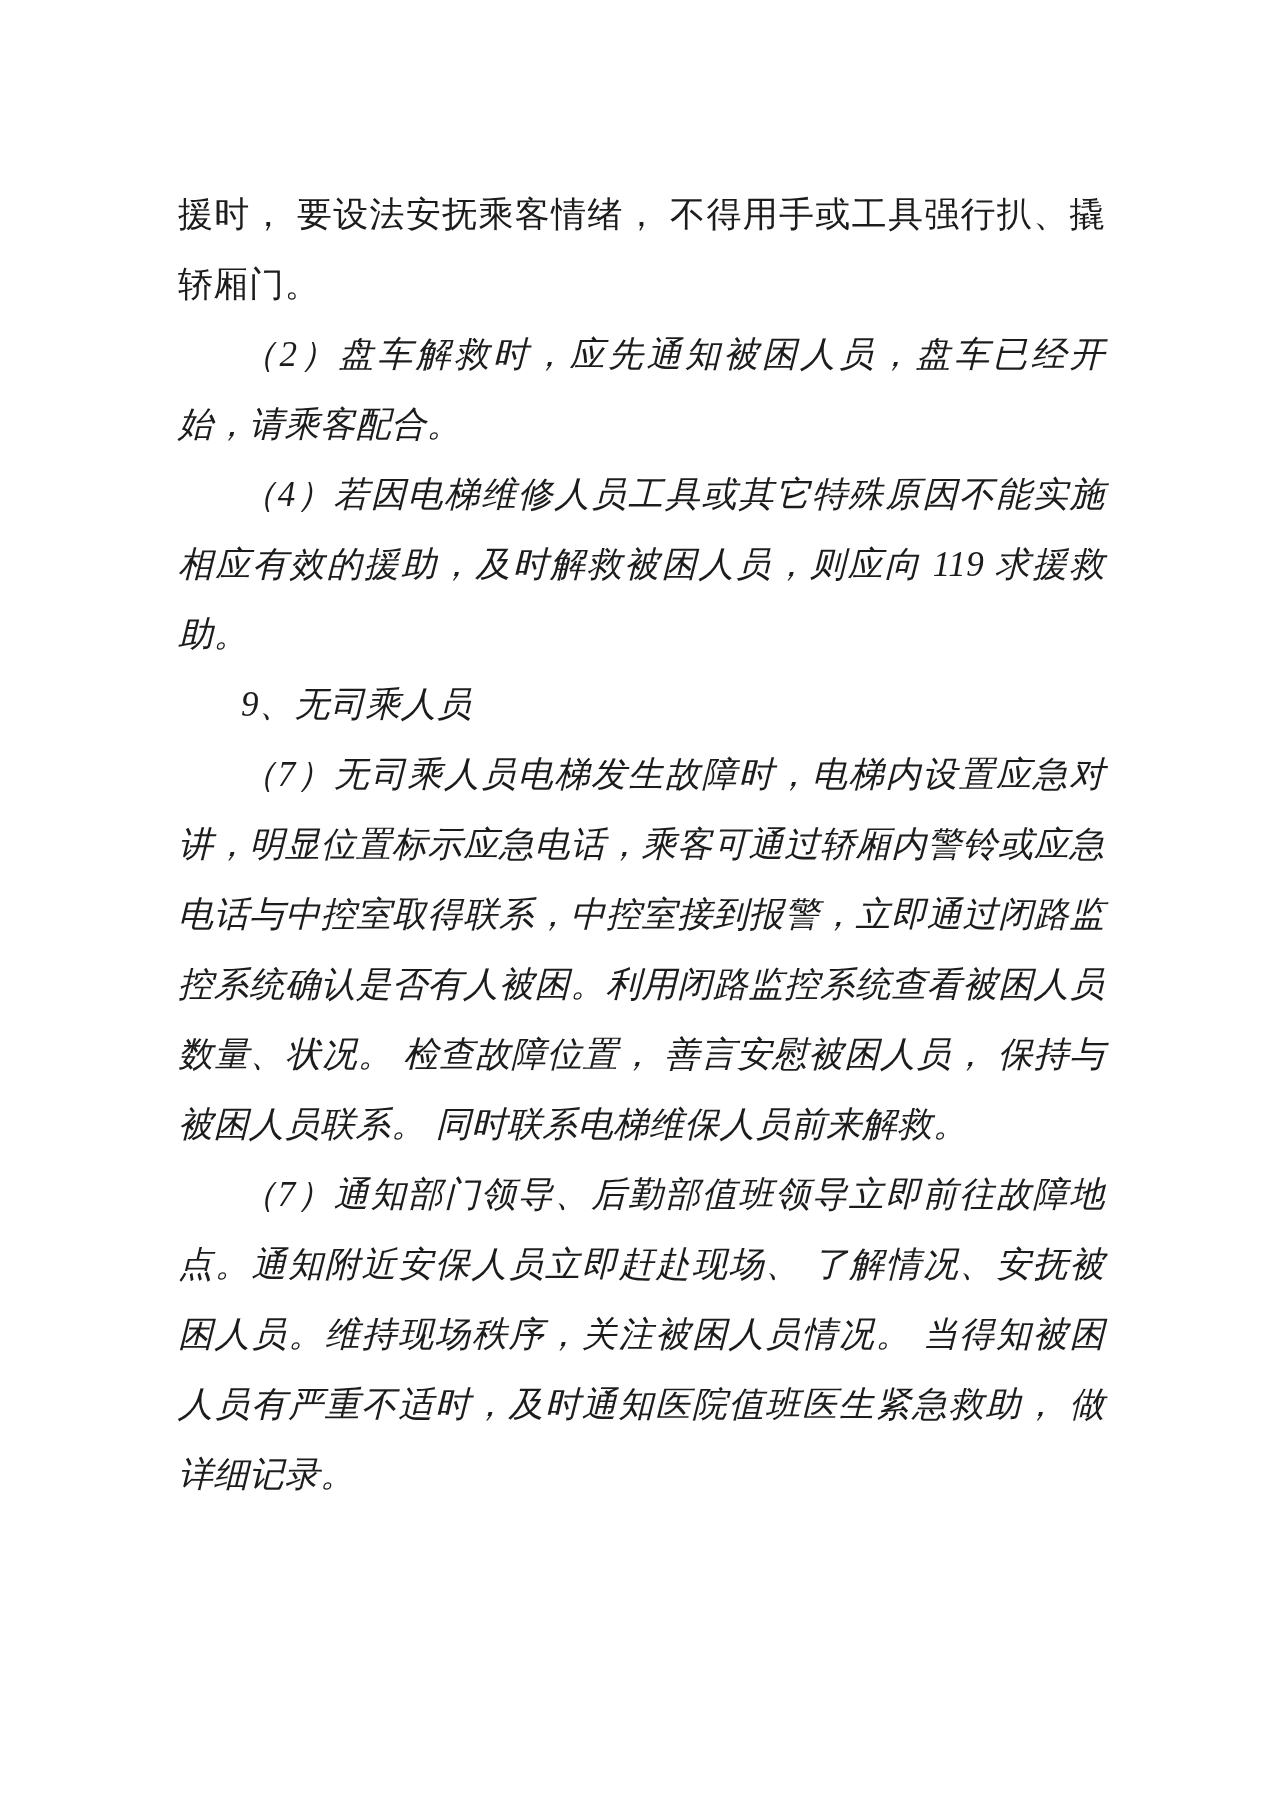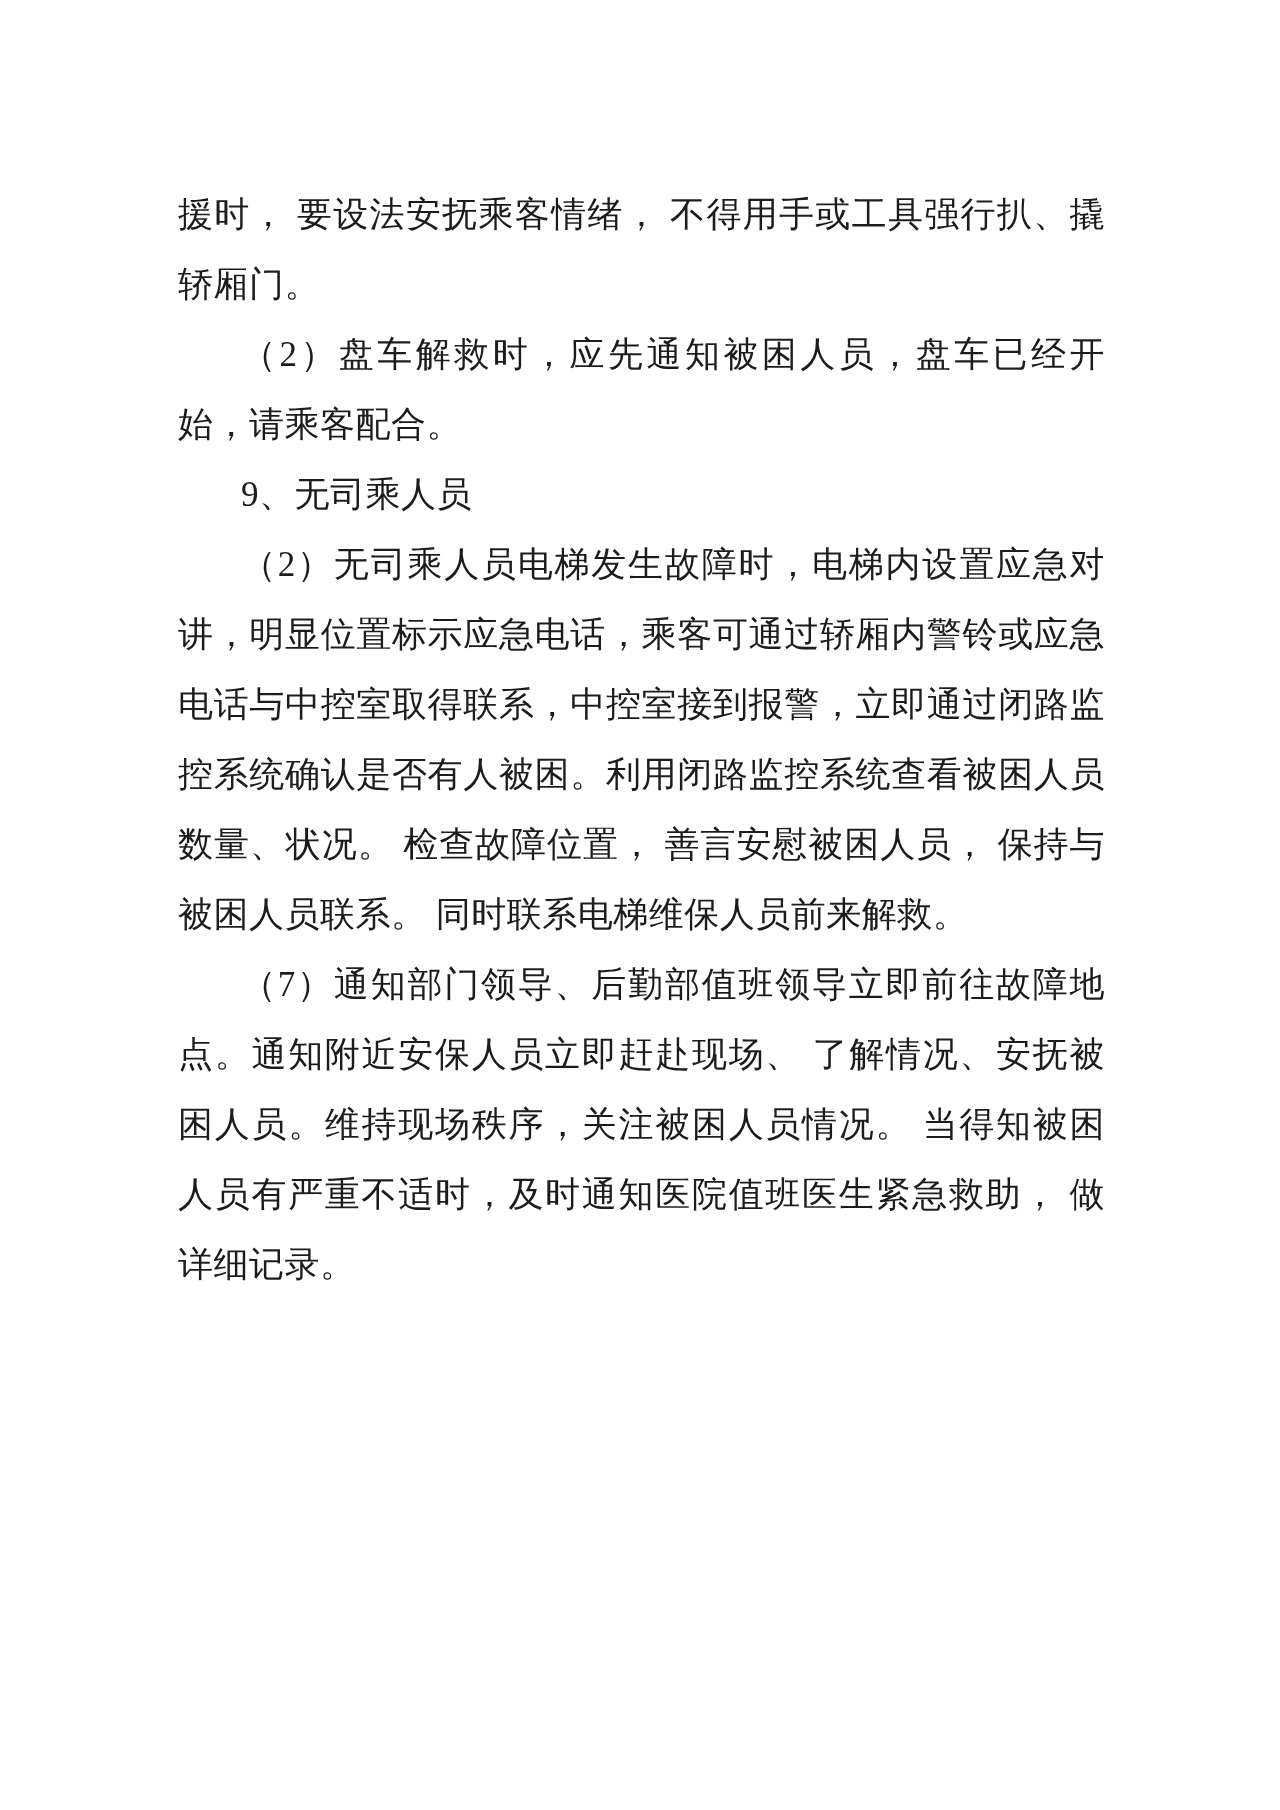--- a/index.html
+++ b/index.html
@@ -25,26 +25,28 @@
     text-align: justify;
     letter-spacing: 0.5px;
     word-break: break-all;
   }
   .para {
     margin: 0;
     padding: 0;
   }
   .para.indent {
     text-indent: 1.8em;
+    font-style: italic;
   }
 </style>
 </head>
 <body>
 
 <div class="page">
   <div class="doc-body">
     <p class="para">援时， 要设法安抚乘客情绪， 不得用手或工具强行扒、撬轿厢门。</p>
     <p class="para indent">（2）盘车解救时，应先通知被困人员，盘车已经开始，请乘客配合。</p>
+    <p class="para indent">（4）若因电梯维修人员工具或其它特殊原因不能实施相应有效的援助，及时解救被困人员，则应向 119 求援救助。</p>
     <p class="para indent">9、无司乘人员</p>
-    <p class="para indent">（2）无司乘人员电梯发生故障时，电梯内设置应急对讲，明显位置标示应急电话，乘客可通过轿厢内警铃或应急电话与中控室取得联系，中控室接到报警，立即通过闭路监控系统确认是否有人被困。利用闭路监控系统查看被困人员数量、状况。 检查故障位置， 善言安慰被困人员， 保持与被困人员联系。 同时联系电梯维保人员前来解救。</p>
+    <p class="para indent">（7）无司乘人员电梯发生故障时，电梯内设置应急对讲，明显位置标示应急电话，乘客可通过轿厢内警铃或应急电话与中控室取得联系，中控室接到报警，立即通过闭路监控系统确认是否有人被困。利用闭路监控系统查看被困人员数量、状况。 检查故障位置， 善言安慰被困人员， 保持与被困人员联系。 同时联系电梯维保人员前来解救。</p>
     <p class="para indent">（7）通知部门领导、后勤部值班领导立即前往故障地点。通知附近安保人员立即赶赴现场、 了解情况、安抚被困人员。维持现场秩序，关注被困人员情况。 当得知被困人员有严重不适时，及时通知医院值班医生紧急救助， 做详细记录。</p>
   </div>
 </div>
 
 </body></html>

